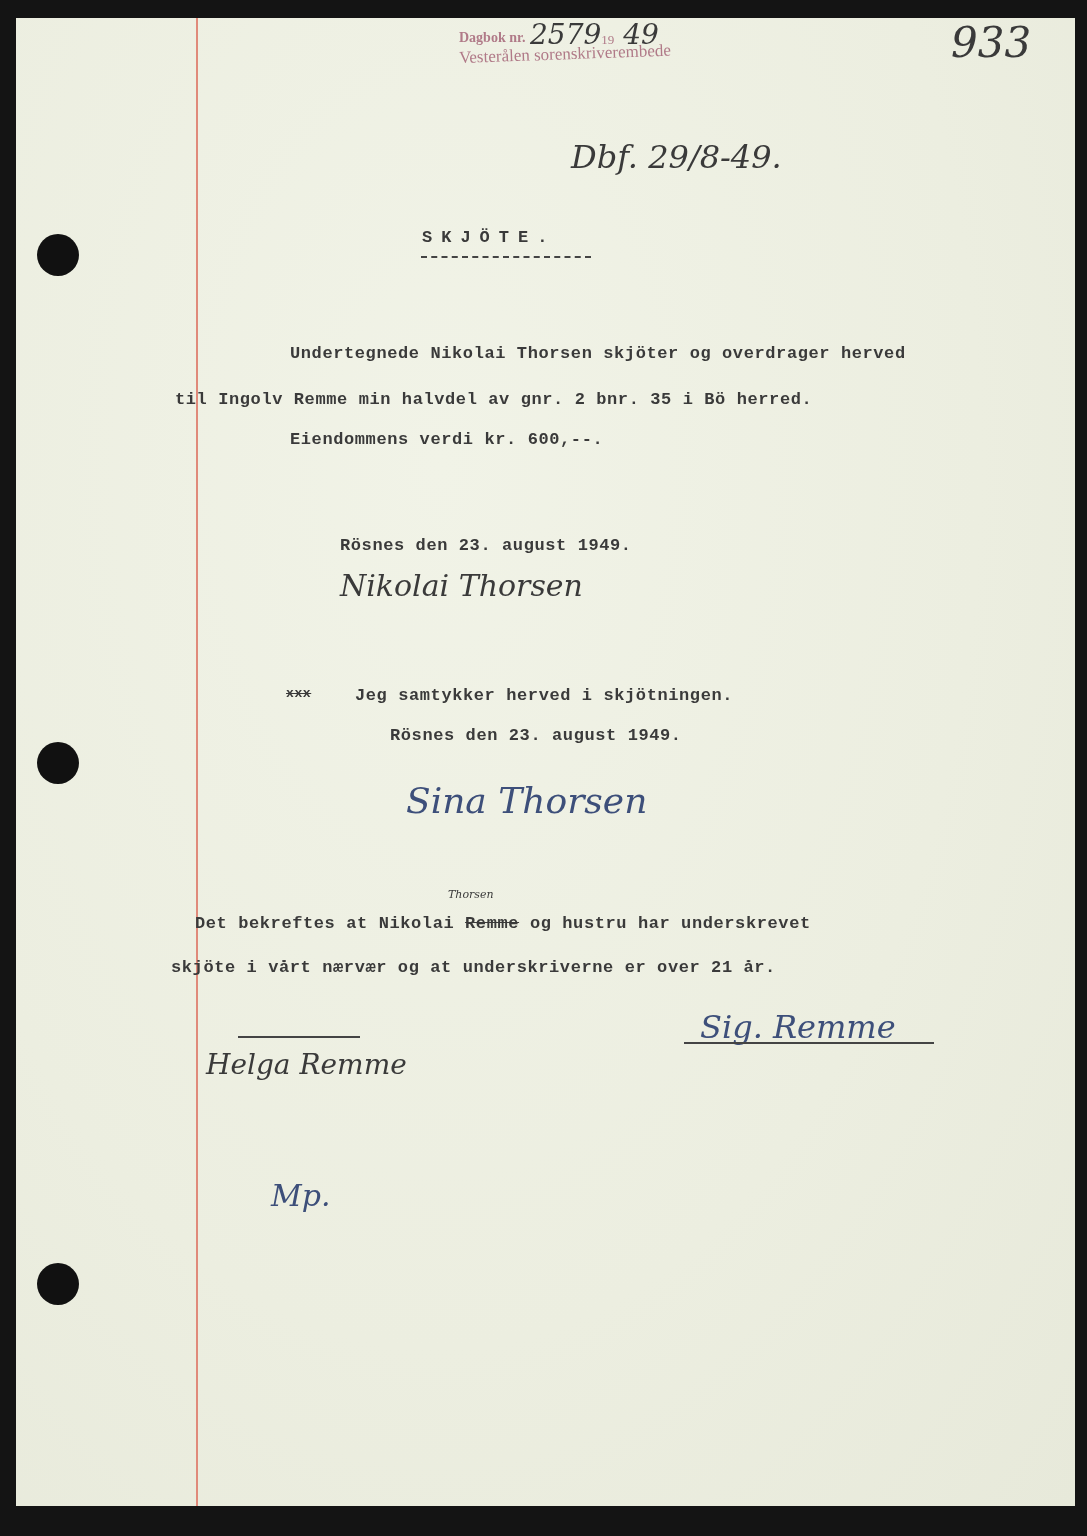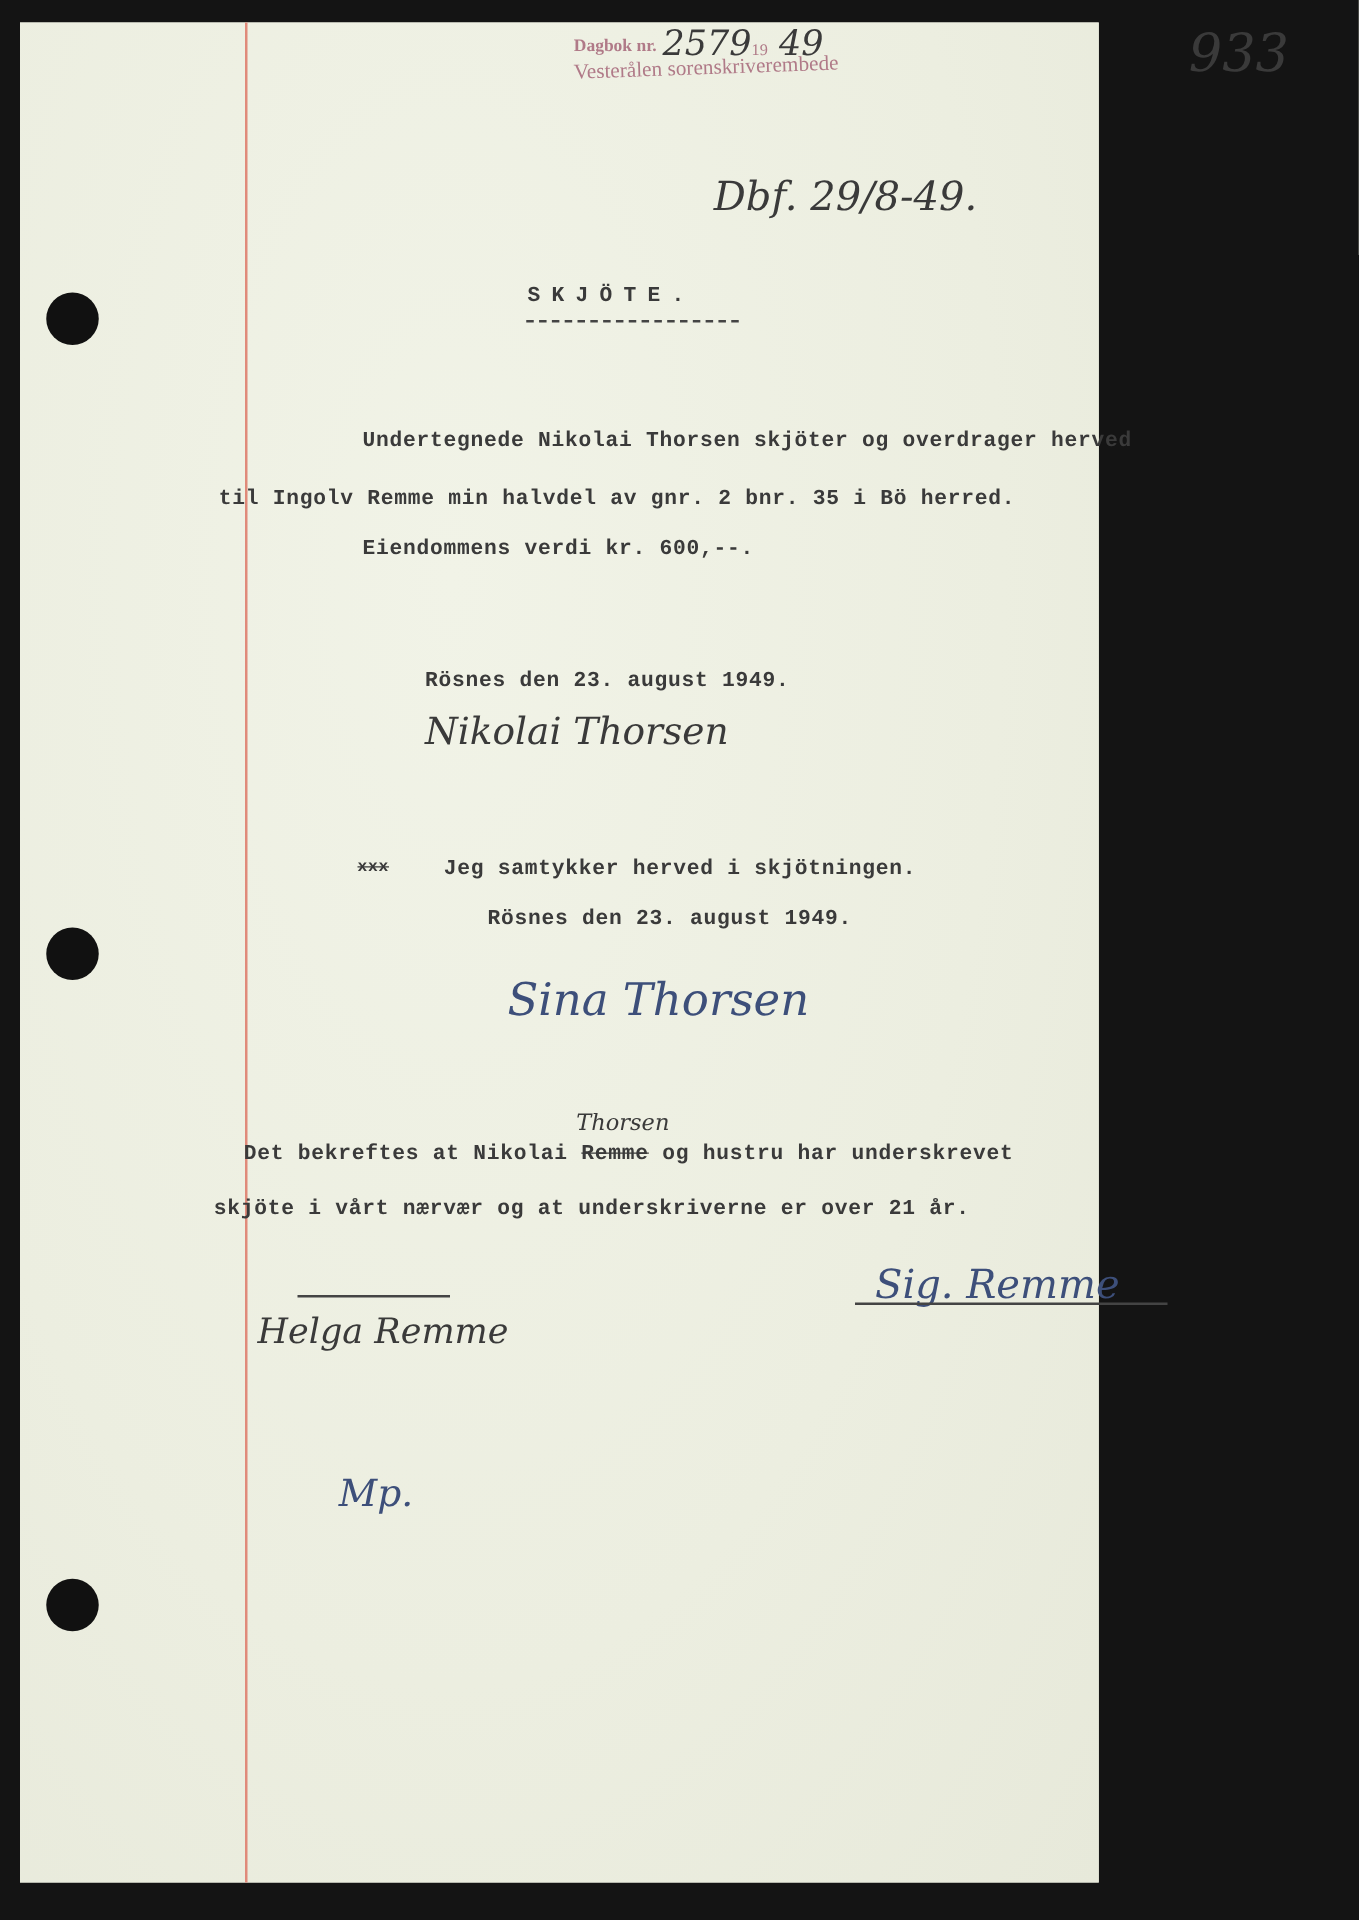--- a/index.html
+++ b/index.html
@@ -2,21 +2,21 @@
 <html><head>
   <meta charset="utf-8">
   <style>
     html, body { margin: 0; padding: 0; }
     body {
       width: 1087px; height: 1536px; position: relative; overflow: hidden;
       background: #141414;
       font-family: "Liberation Mono", "DejaVu Sans Mono", monospace;
     }
     .page {
-      position: absolute; left: 16px; top: 18px; width: 863px; height: 1488px;
+      position: absolute; left: 16px; top: 18px; width: 1059px; height: 1488px;
       background: #eef0e2;
       background-image: radial-gradient(ellipse at 40% 30%, #f1f3e7 0%, #eceee0 60%, #e7e9da 100%);
       text-align: center;
     }
     .margin-line {
       position: absolute; left: 180px; top: 0; width: 2px; height: 100%;
       background: #e08a7a;
     }
     .hole {
       position: absolute; left: 21px; width: 42px; height: 42px; border-radius: 50%;
@@ -75,21 +75,21 @@
   <div class="abs typed" style="left:274px;top:412px;">Eiendommens verdi kr. 600,--.</div>
 
   <div class="abs typed" style="left:324px;top:518px;">Rösnes den 23. august 1949.</div>
   <div class="abs hand sig-script" style="left:324px;top:550px;">Nikolai Thorsen</div>
 
   <div class="abs typed" style="left:270px;top:668px;text-decoration:line-through;font-size:13px;">xxx</div>
   <div class="abs typed" style="left:339px;top:668px;">Jeg samtykker herved i skjötningen.</div>
   <div class="abs typed" style="left:374px;top:708px;">Rösnes den 23. august 1949.</div>
   <div class="abs hand hand-blue sig-script" style="left:390px;top:762px;font-size:36px;">Sina Thorsen</div>
 
-  <div class="abs hand" style="left:445px;top:870px;font-size:18px;">Thorsen</div>
+  <div class="abs hand" style="left:432px;top:870px;font-size:11px;">Thorsen</div>
   <div class="abs typed" style="left:155px;top:896px;margin-left:24px;">
     <span>Det bekreftes at Nikolai</span>
     <span style="text-decoration:line-through;">Remme</span>
     <span>og hustru har underskrevet</span>
   </div>
   <div class="abs typed" style="left:155px;top:940px;">skjöte i vårt nærvær og at underskriverne er over 21 år.</div>
 
   <div class="sig-line" style="left:222px;top:1018px;width:122px;"></div>
   <div class="abs hand sig-script" style="left:190px;top:1030px;font-size:28px;">Helga Remme</div>
 

